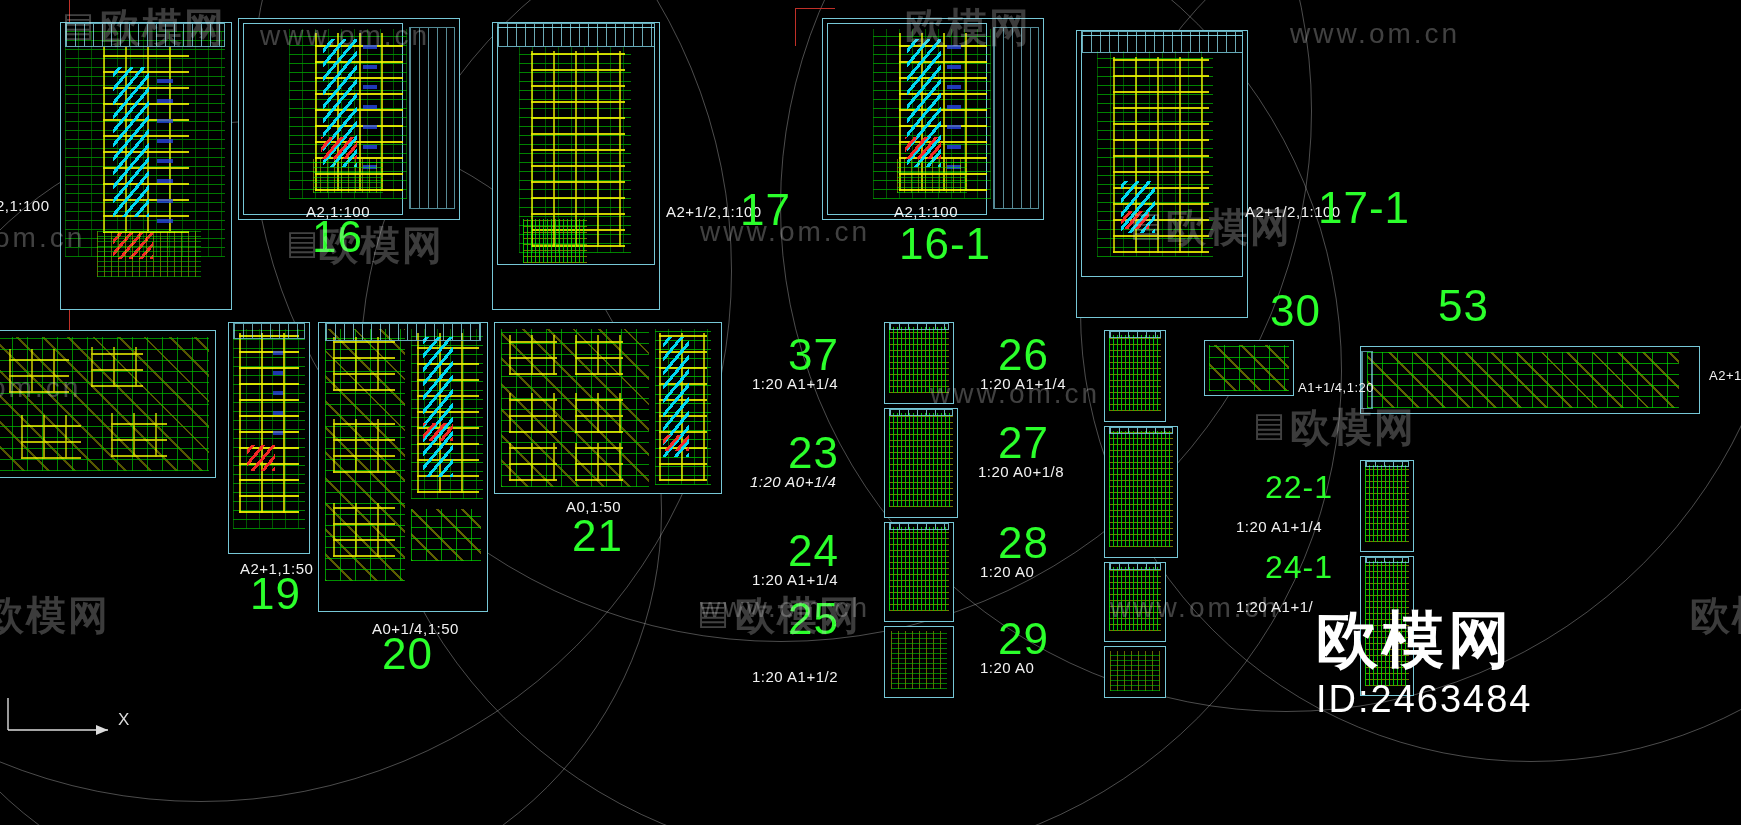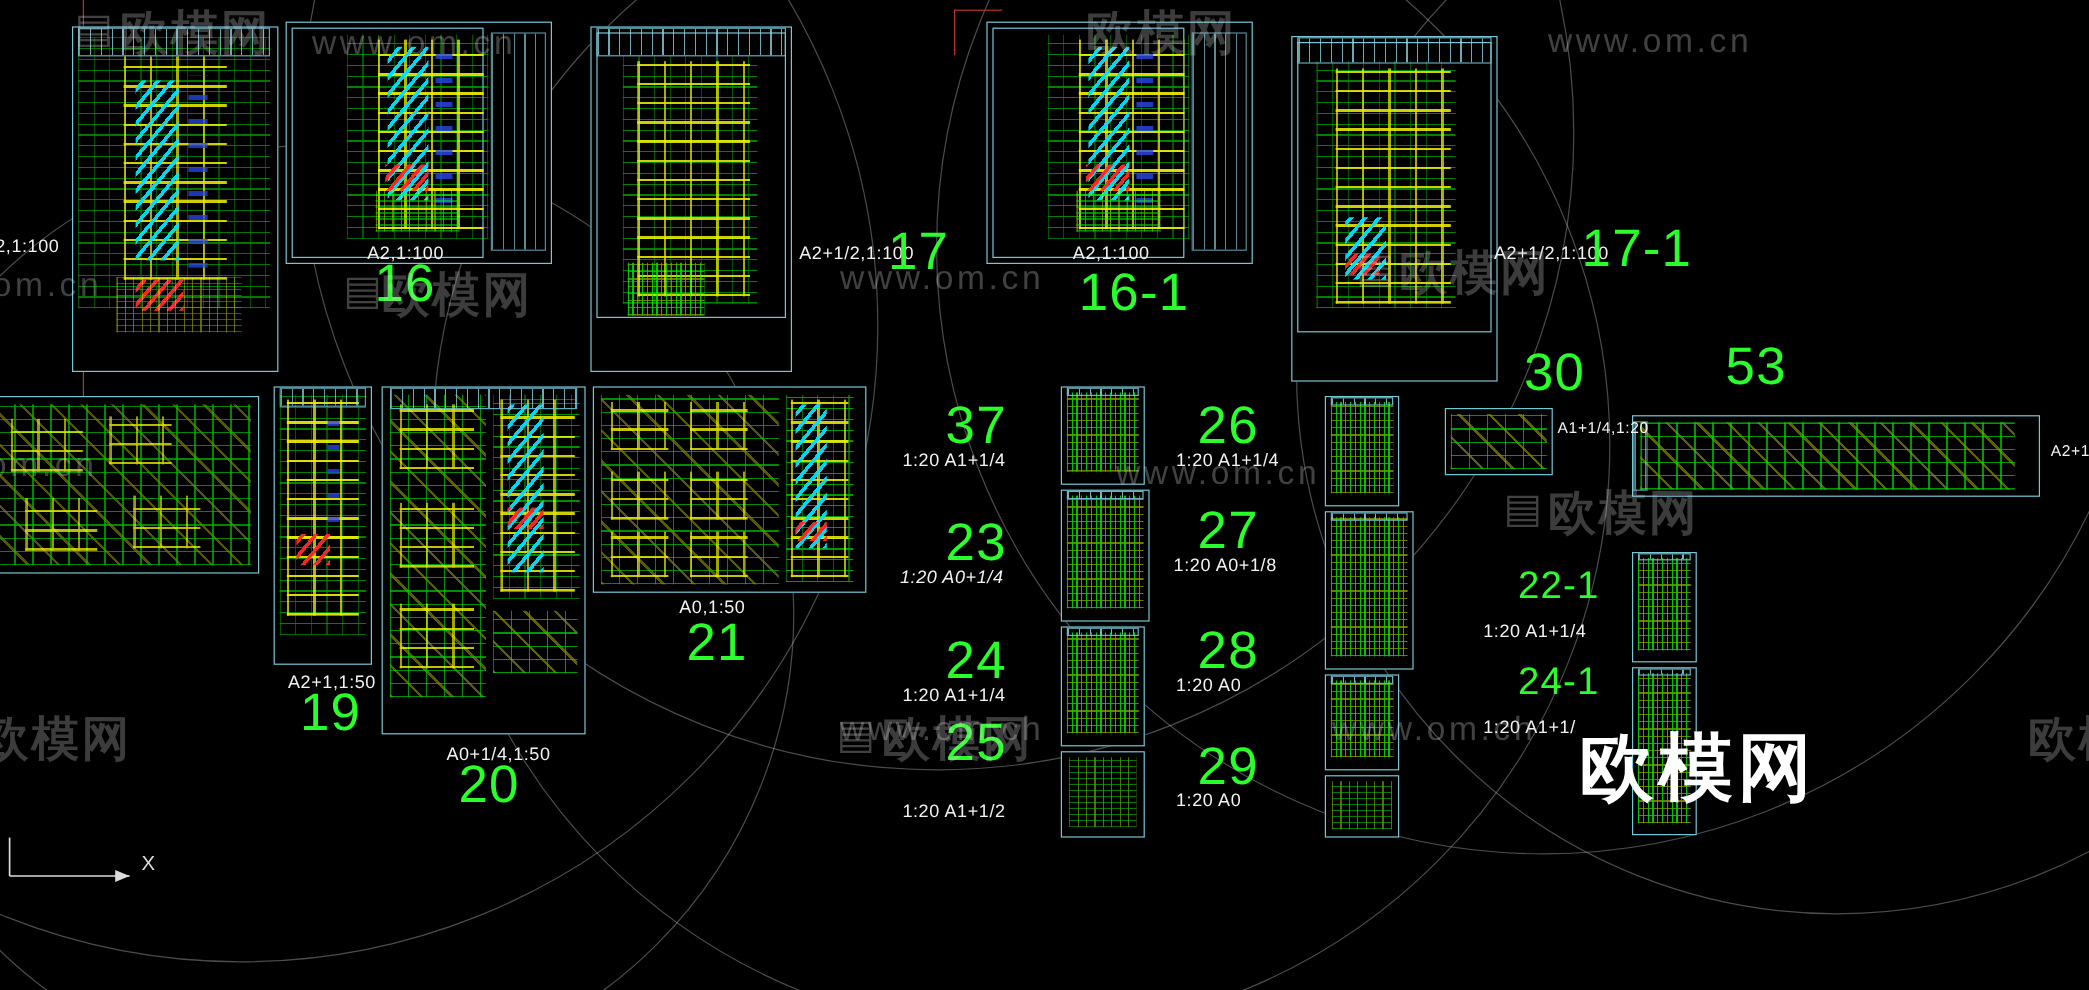--- a/index.html
+++ b/index.html
@@ -263,21 +263,21 @@
   <div class="num" style="left:998px;top:421px;">27</div>
   <div class="scale" style="left:978px;top:463px;">1:20 A0+1/8</div>
 
   <div class="num" style="left:998px;top:521px;">28</div>
   <div class="scale" style="left:980px;top:563px;">1:20 A0</div>
 
   <div class="num" style="left:998px;top:617px;">29</div>
   <div class="scale" style="left:980px;top:659px;">1:20 A0</div>
 
   <div class="num" style="left:1270px;top:289px;">30</div>
-  <div class="scale tiny" style="left:1298px;top:349px;">A1+1/4,1:20</div>
+  <div class="scale tiny" style="left:1298px;top:380px;">A1+1/4,1:20</div>
 
   <div class="num" style="left:1438px;top:284px;">53</div>
   <div class="scale tiny" style="left:1709px;top:368px;">A2+1/</div>
 
   <div class="num sm" style="left:1265px;top:471px;">22-1</div>
   <div class="scale" style="left:1236px;top:518px;">1:20 A1+1/4</div>
 
   <div class="num sm" style="left:1265px;top:551px;">24-1</div>
   <div class="scale" style="left:1236px;top:598px;">1:20 A1+1/</div>
 
@@ -306,14 +306,15 @@
   <div class="wmcn" style="left:735px;top:588px;">欧模网</div>
   <div class="wmcn" style="left:1690px;top:588px;">欧模网</div>
 
   <div class="sofa" style="left:62px;top:4px;">▤</div>
   <div class="sofa" style="left:286px;top:222px;">▤</div>
   <div class="sofa" style="left:1130px;top:204px;">▤</div>
   <div class="sofa" style="left:697px;top:592px;">▤</div>
   <div class="sofa" style="left:1253px;top:404px;">▤</div>
 
   <div class="wm-big" style="left:1316px;top:598px;">欧模网</div>
+  <div class="wm-id" style="left:1316px;top:678px;">ID:2463484</div>
 
 </div>
 
 </body></html>

